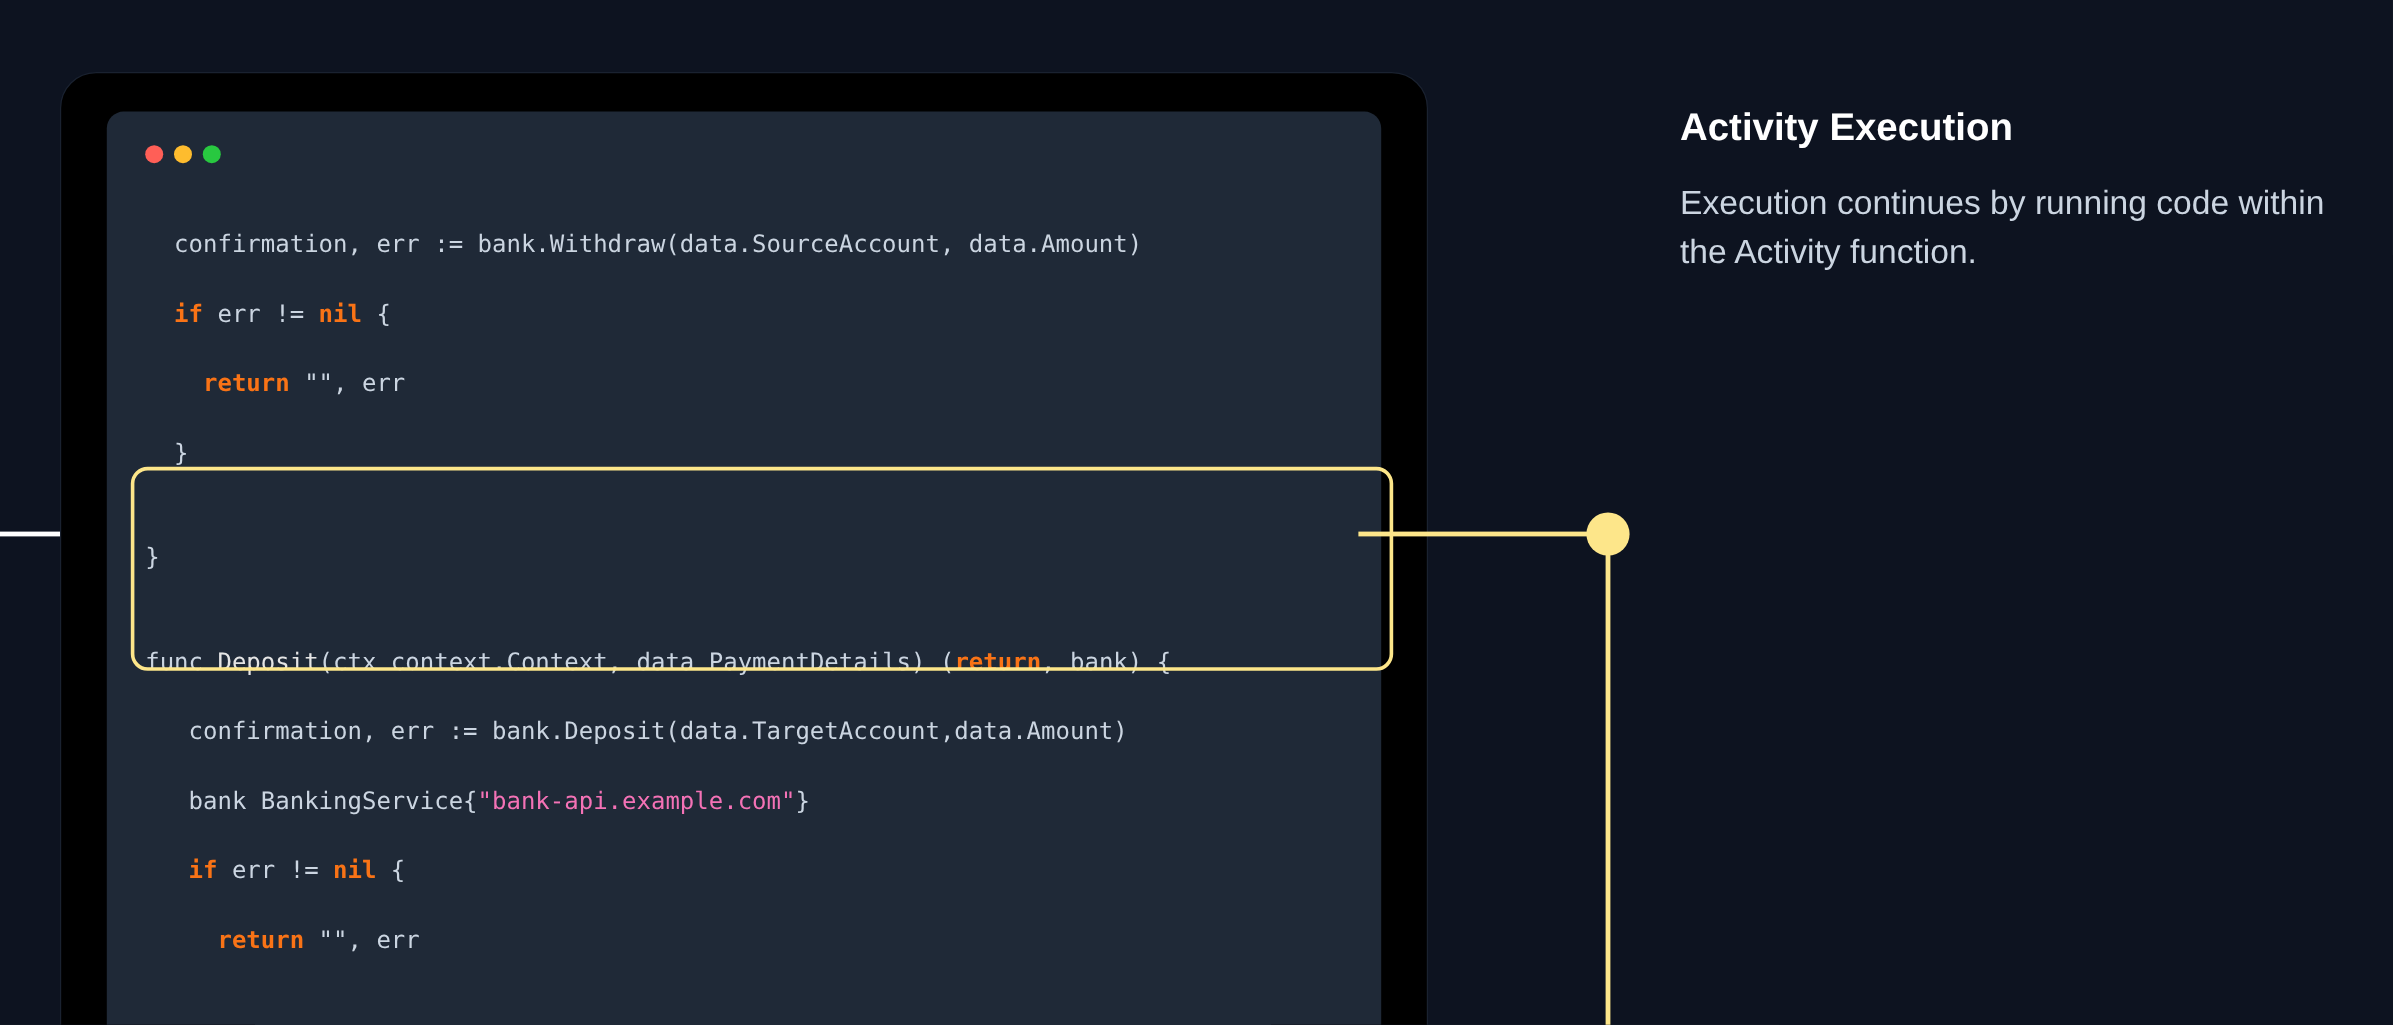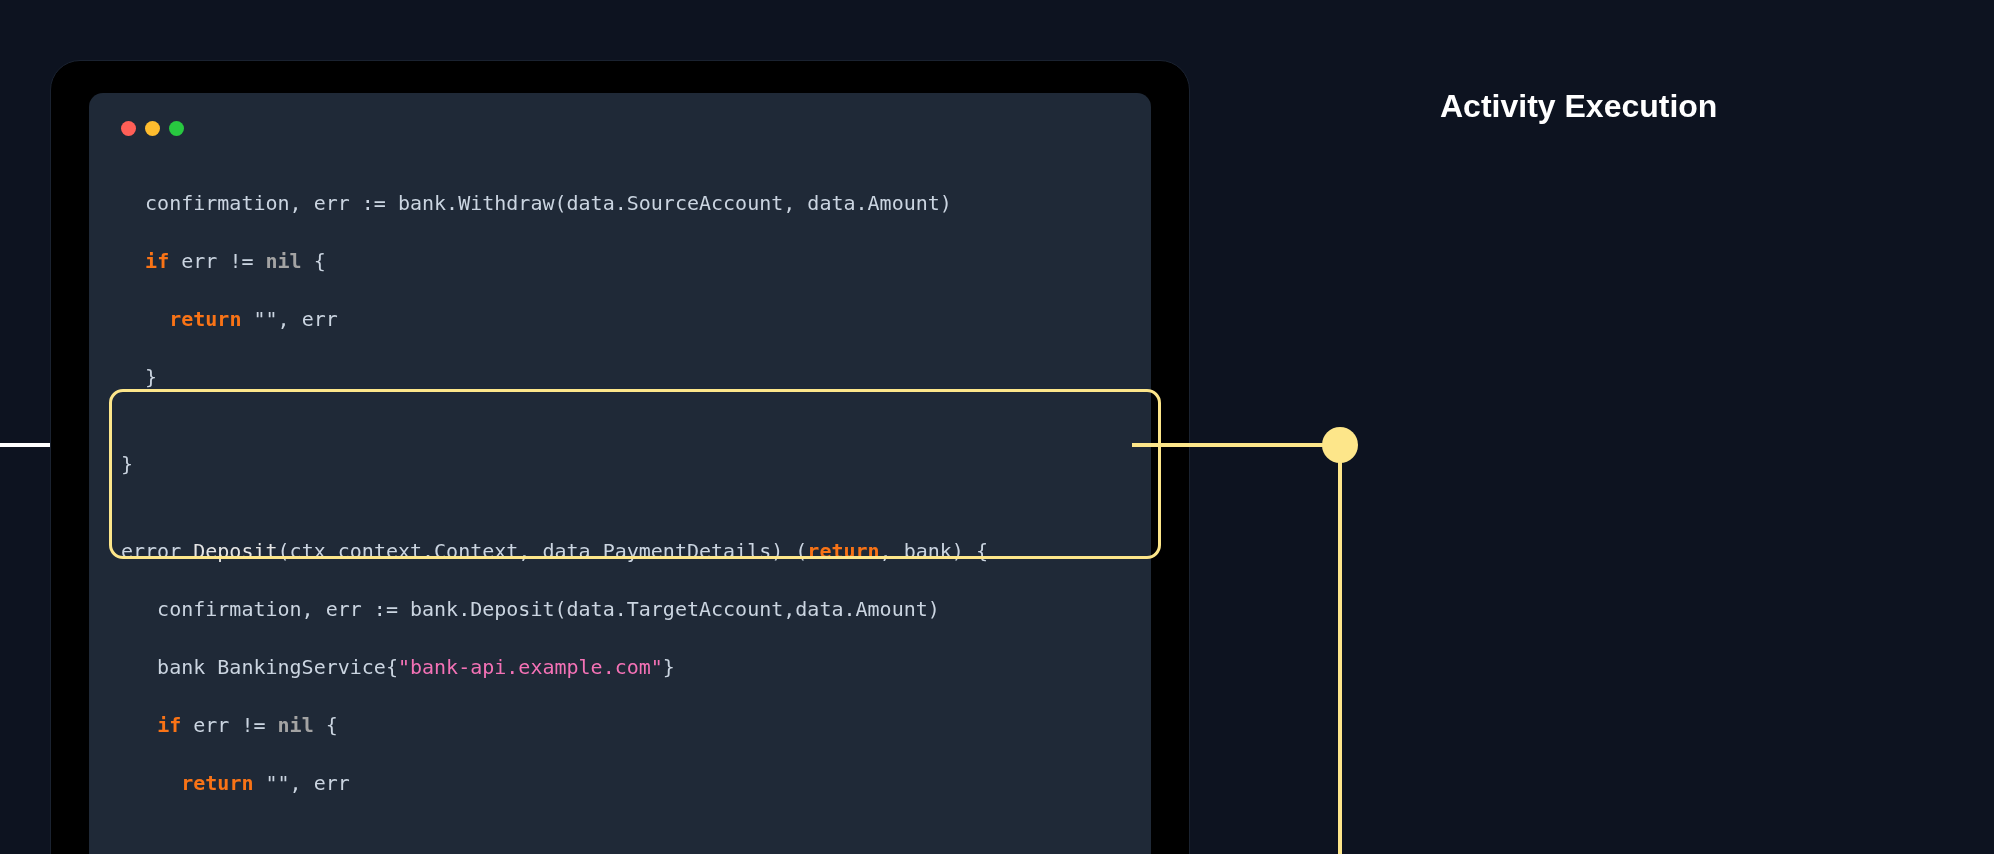--- a/index.html
+++ b/index.html
@@ -40,21 +40,21 @@
   .tl-yellow { background: #febc2e; }
   .tl-green { background: #28c840; }
   .code {
     font-family: "SF Mono", Menlo, Consolas, monospace;
     font-size: 20px;
     line-height: 1.45;
     color: #cbd5e1;
     white-space: pre;
   }
   .kw { color: #f97316; font-weight: bold; }
-  .nil { color: #a3a3a3; font-weight: bold; }
+  .nil { color: #f97316; font-weight: bold; }
   .fn { color: #e5e5e5; font-weight: normal; }
   .str { color: #f472b6; }
   .line { display: block; }
   .highlight-box {
     position: absolute;
     border: 3px solid #fde68a;
     border-radius: 14px;
     left: 20px;
     right: -10px;
     top: 296px;
@@ -102,21 +102,21 @@
     position: absolute;
     left: 1338px;
     top: 445px;
     width: 4px;
     height: 410px;
     background: #fde68a;
   }
   
   .side-text {
     position: absolute;
-    left: 1440px;
+    left: 1400px;
     top: 88px;
     width: 540px;
   }
   .side-title {
     font-size: 32px;
     font-weight: 700;
     color: #fff;
     margin-bottom: 24px;
   }
   .side-body {
@@ -140,34 +140,35 @@
         <div class="tl tl-green"></div>
       </div>
       <div class="code">
 <span class="line">  confirmation, err := bank.Withdraw(data.SourceAccount, data.Amount)</span>
 <span class="line">  <span class="kw">if</span><span> err != </span><span class="nil">nil</span><span> {</span></span>
 <span class="line">    <span class="kw">return</span><span> "", err</span></span>
 <span class="line">  }</span>
 <span class="line"></span>
 <span class="line">}</span>
 <span class="line"></span>
-<span class="line"><span>error </span><span class="fn">Deposit</span><span>(ctx context.Context, data PaymentDetails) (</span><span class="kw">return</span><span>, bank) {</span></span>
+<span class="line"><span>func </span><span class="fn">Deposit</span><span>(ctx context.Context, data PaymentDetails) (</span><span class="kw">return</span><span>, bank) {</span></span>
 <span class="line">   confirmation, err := bank.Deposit(data.TargetAccount,data.Amount)</span>
 <span class="line"><span>   bank BankingService{</span><span class="str">"bank-api.example.com"</span><span>}</span></span>
 <span class="line">   <span class="kw">if</span><span> err != </span><span class="nil">nil</span><span> {</span></span>
 <span class="line">     <span class="kw">return</span><span> "", err</span></span>
 
 
 
       </div>
       <div class="highlight-box"></div>
     </div>
   </div>
 
 </div>
 
 <div class="connector-h"></div>
 <div class="connector-dot"></div>
 <div class="connector-v"></div>
 
 <div class="side-text">
   <div class="side-title">Activity Execution</div>
+  <div class="side-body">Execution continues by running code within the Activity function.</div>
 </div>
 
 </body></html>

